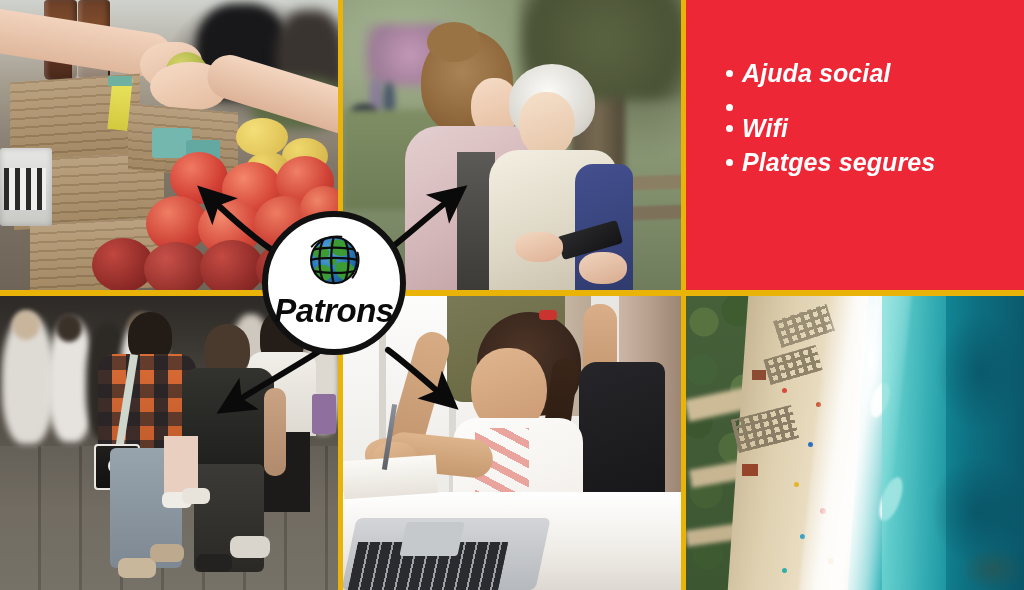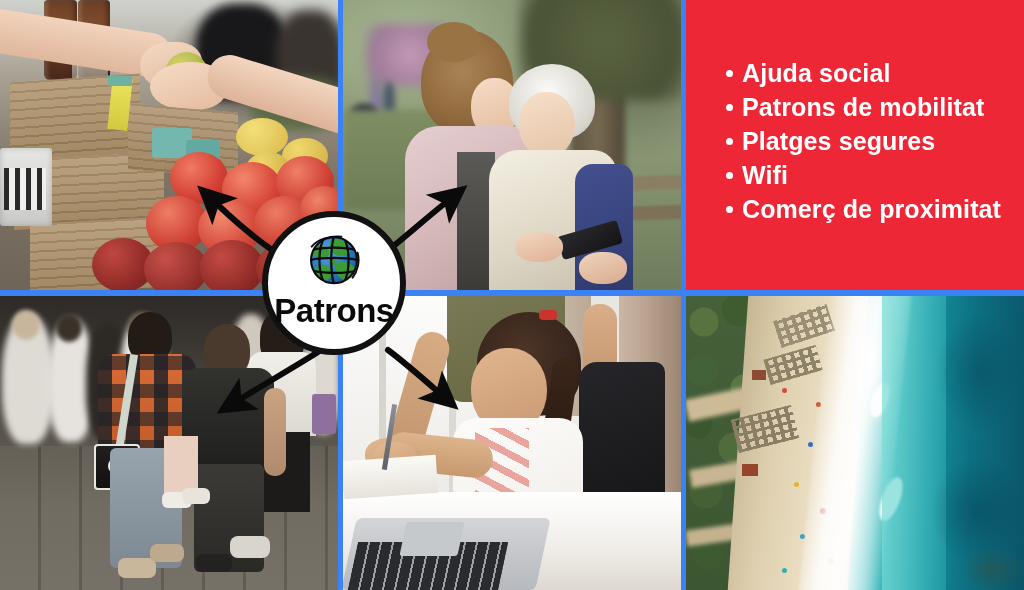--- a/index.html
+++ b/index.html
@@ -1,19 +1,19 @@
 <!DOCTYPE html>
 <html><head>
 <meta charset="utf-8">
 <style>
   html,body{margin:0;padding:0;background:#ffffff;}
   body{width:1024px;height:590px;overflow:hidden;
        font-family:"Liberation Sans","DejaVu Sans",sans-serif;}
 
-  #stage{position:relative;width:1024px;height:590px;background:#3b82f6;overflow:hidden;}
+  #stage{position:relative;width:1024px;height:590px;background:#eab308;overflow:hidden;font-style:italic;}
 
   
   .cell{position:absolute;overflow:hidden;}
   .cell .scene{position:absolute;inset:0;}
   .cell .lay{position:absolute;}
 
   
   #cell-market{left:0;top:0;width:338px;height:290px;
     background:
       radial-gradient(ellipse 120px 90px at 250px 60px, rgba(20,20,22,.82), rgba(20,20,22,0) 70%),
@@ -330,33 +330,28 @@
   </div>
 
   <div id="panel-features">
     <div id="feature-list">
       <div class="feat">
         <span class="dot"></span>
         <span>Ajuda social</span>
       </div>
       <div class="feat">
         <span class="dot"></span>
-        <span>Patrons de mobilitat</span>
-      </div>
-      <div class="feat">
-        <span class="dot"></span>
-        <span>Platges segures</span>
       </div>
       <div class="feat">
         <span class="dot"></span>
         <span>Wifi</span>
       </div>
       <div class="feat">
         <span class="dot"></span>
-        <span>Comerç de proximitat</span>
+        <span>Platges segures</span>
       </div>
     </div>
   </div>
 
   <svg id="arrow-layer" viewBox="0 0 1024 590">
     <defs>
       <marker id="ahead" markerWidth="7" markerHeight="7" refX="1.4" refY="3.5" orient="auto" markerUnits="strokeWidth">
         <path d="M0,0.4 L6.4,3.5 L0,6.6 L1.5,3.5 Z" fill="#0a0a0a"></path>
       </marker>
     </defs>

